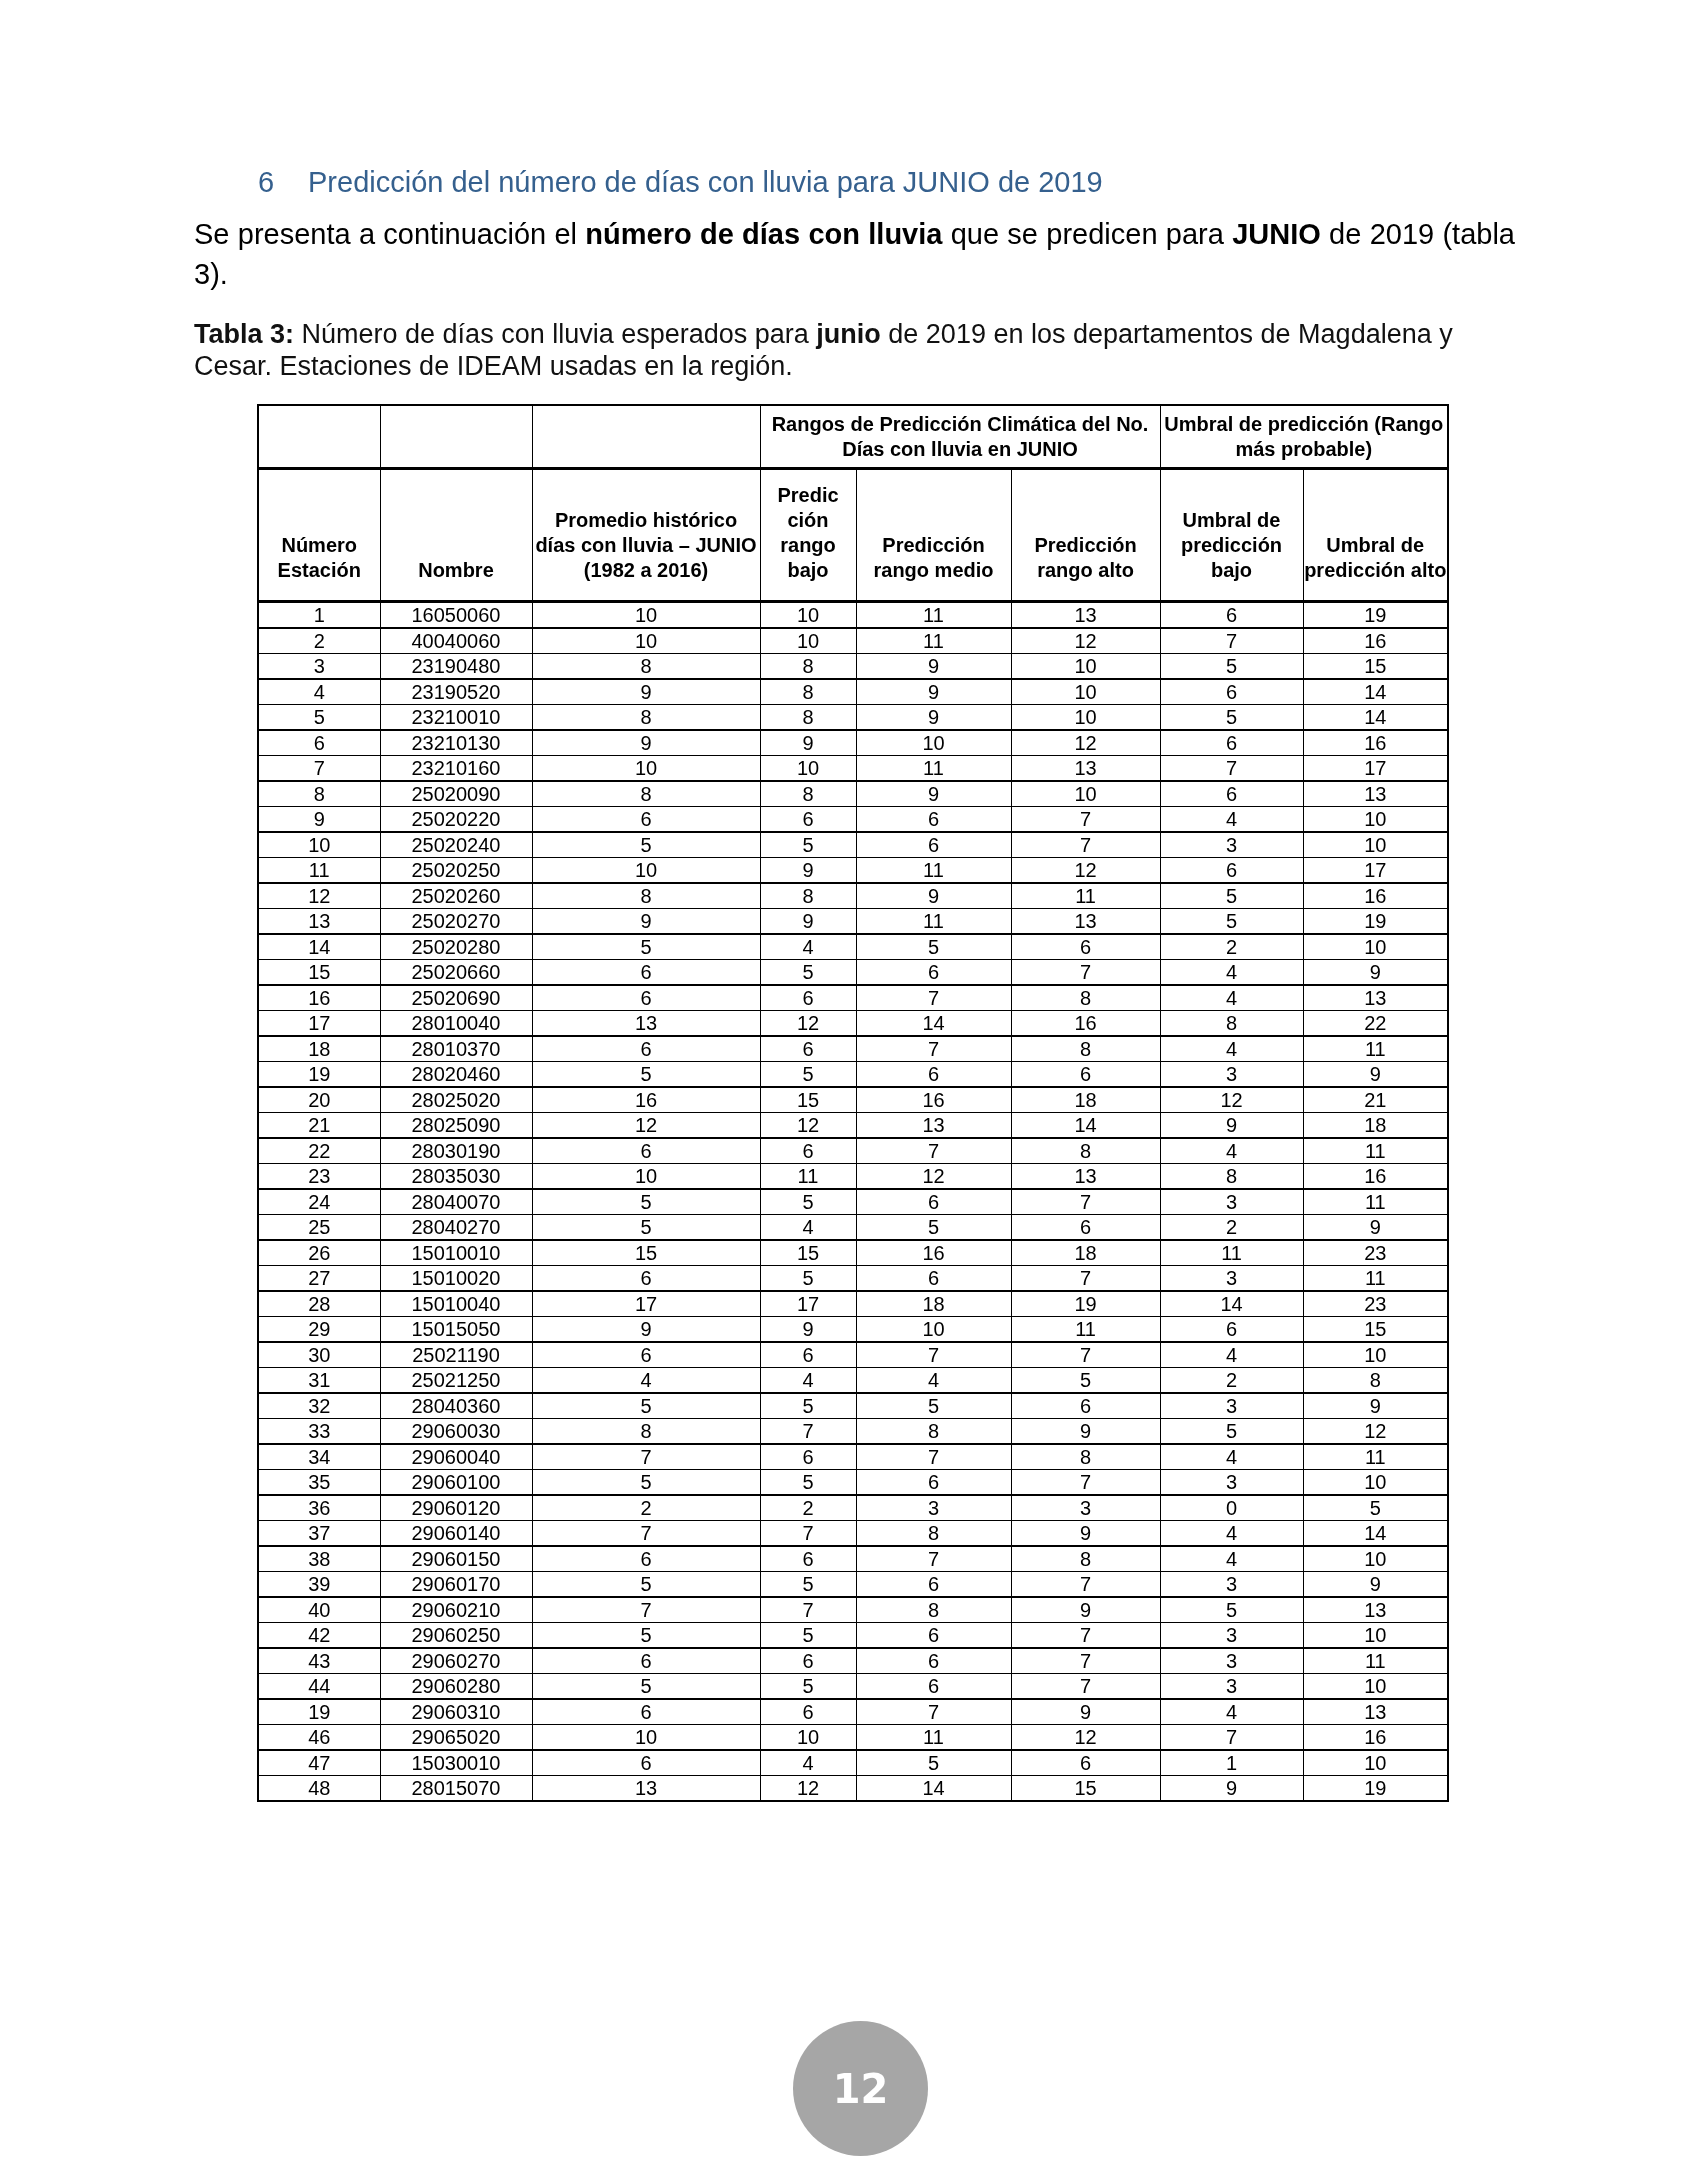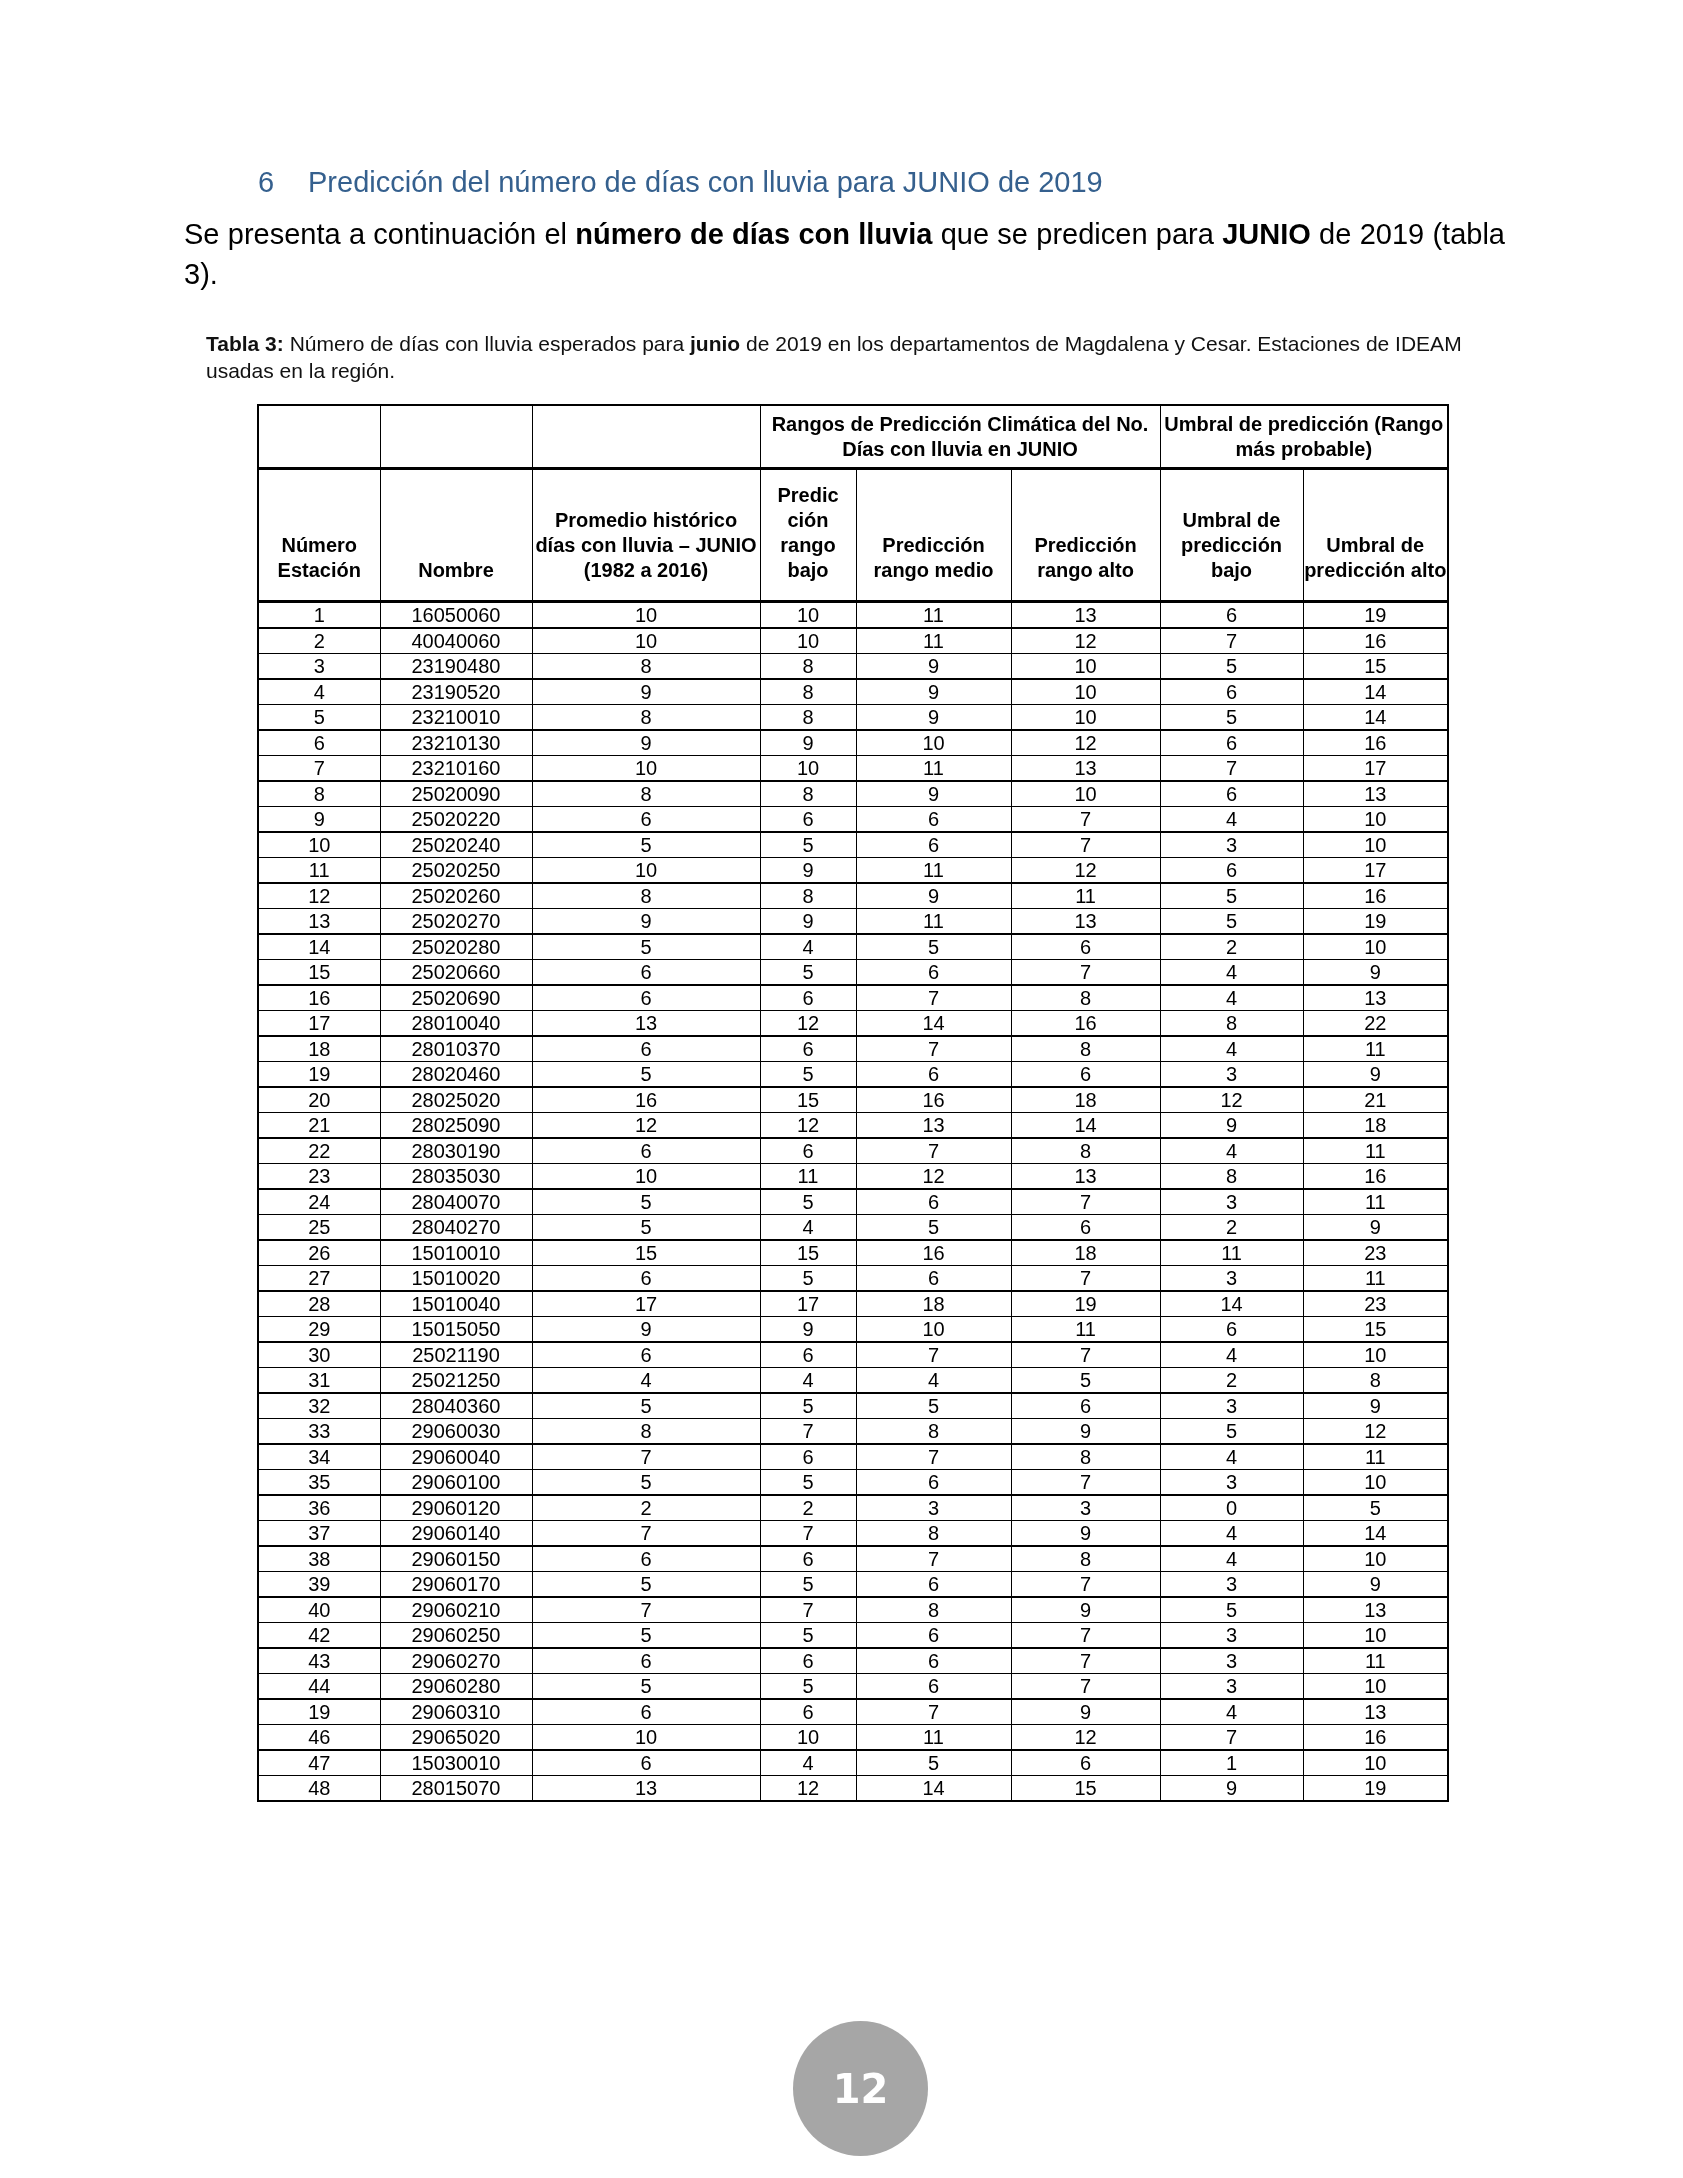--- a/index.html
+++ b/index.html
@@ -1,24 +1,24 @@
 <!DOCTYPE html>
 <html><head>
 <meta charset="utf-8">
 <style>
   html, body { margin: 0; padding: 0; background: #ffffff; }
   body { width: 1683px; height: 2178px; position: relative; overflow: hidden;
          font-family: "Liberation Sans", sans-serif; color: #000; }
   .heading { position: absolute; left: 242px; top: 150px; font-size: 29px;
              color: #35608e; font-weight: normal; margin: 16px; white-space: nowrap; }
   .heading .num { display: inline-block; width: 50px; }
-  .intro { position: absolute; left: 184px; top: 214px; width: 1321px; font-size: 29px;
+  .intro { position: absolute; left: 194px; top: 214px; width: 1321px; font-size: 29px;
            line-height: 40px; text-align: justify; text-align-last: left; margin: 0; }
-  .caption { position: absolute; left: 194px; top: 318px; width: 1287px; font-size: 21px;
-             line-height: 27px; margin: 12px; color: #111; }
+  .caption { position: absolute; left: 194px; top: 318px; width: 1287px; font-size: 27px;
+             line-height: 32px; margin: 0; color: #111; }
   table.t { position: absolute; left: 257px; top: 404px; border-collapse: collapse;
             table-layout: fixed; width: 1190px; font-size: 20px; }
   table.t td, table.t th { border: 1.5px solid #000; padding: 0; text-align: center;
             vertical-align: bottom; line-height: 25px; }
   table.t th { font-weight: bold; font-size: 20px; }
   table.t tr.h1 th { height: 61px; vertical-align: middle; border-bottom: 3px solid #000; }
   table.t tr.h2 th { height: 113px; padding-bottom: 17px; border-bottom: 3px solid #000; }
   table.t tbody td { height: 24px; line-height: 24px; vertical-align: middle; }
   table.t tbody tr:nth-child(odd) td { border-bottom: 2.5px solid #000; }
   table.t { border: 2px solid #000; }

